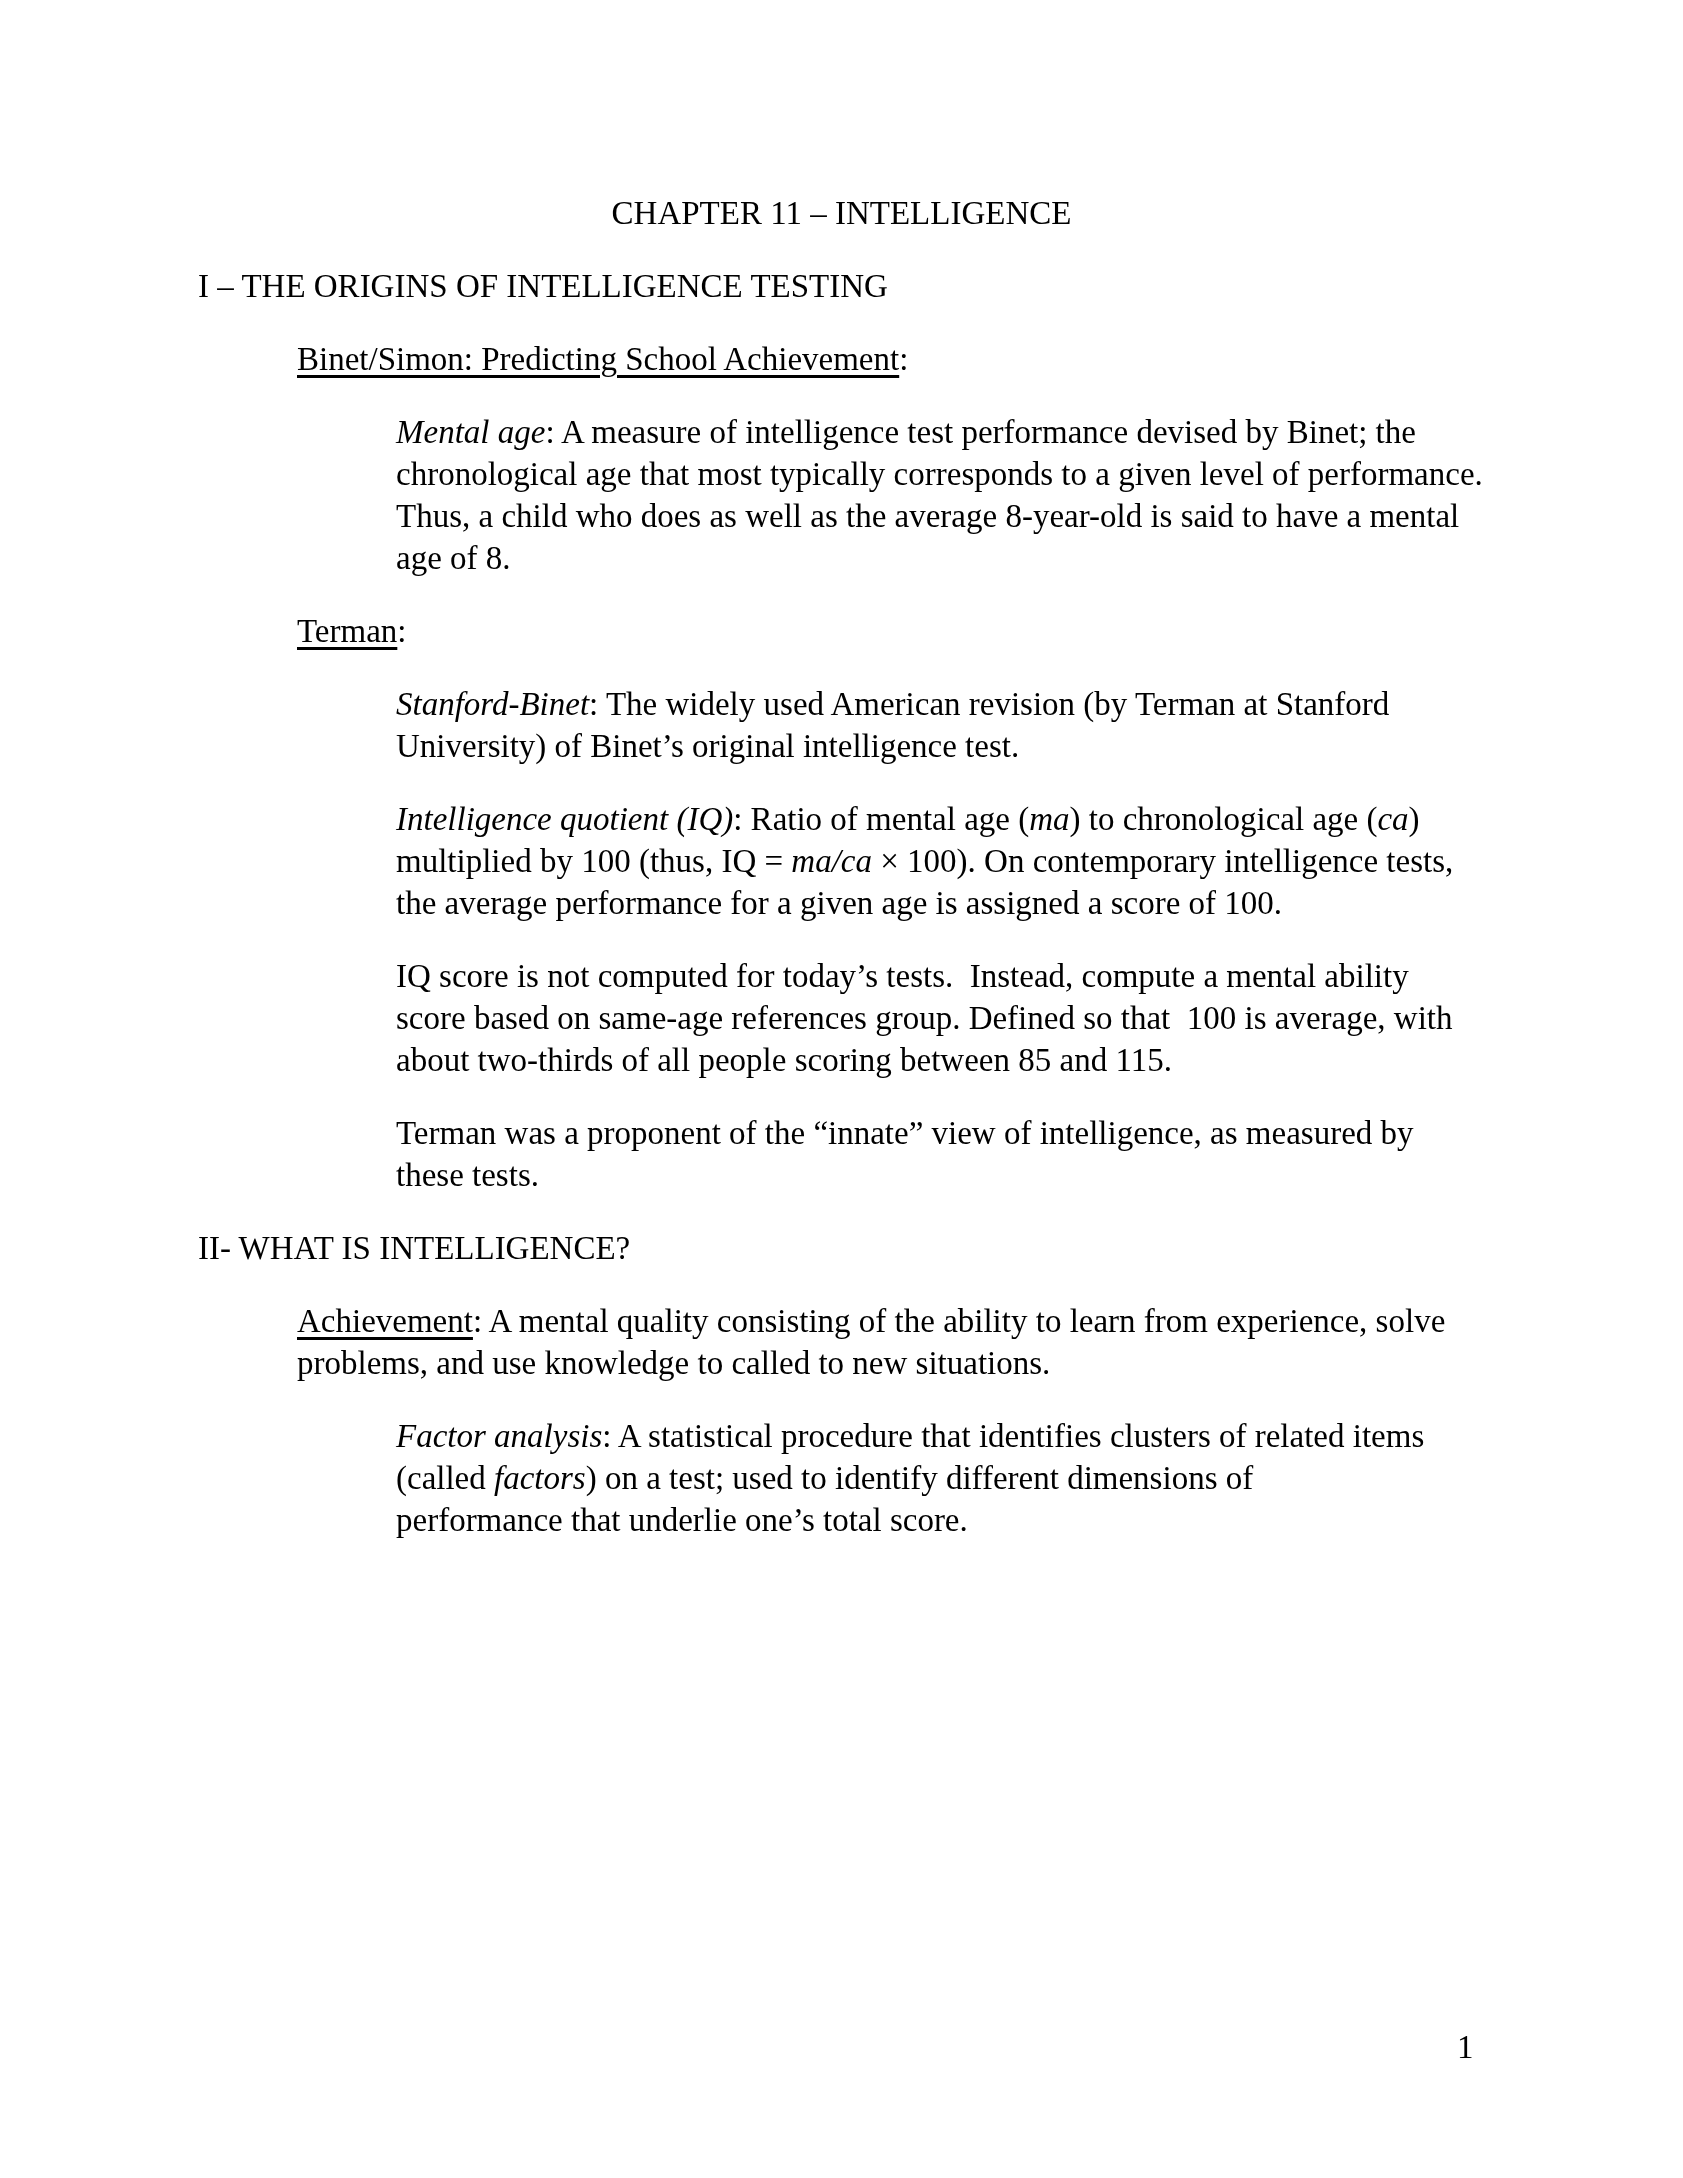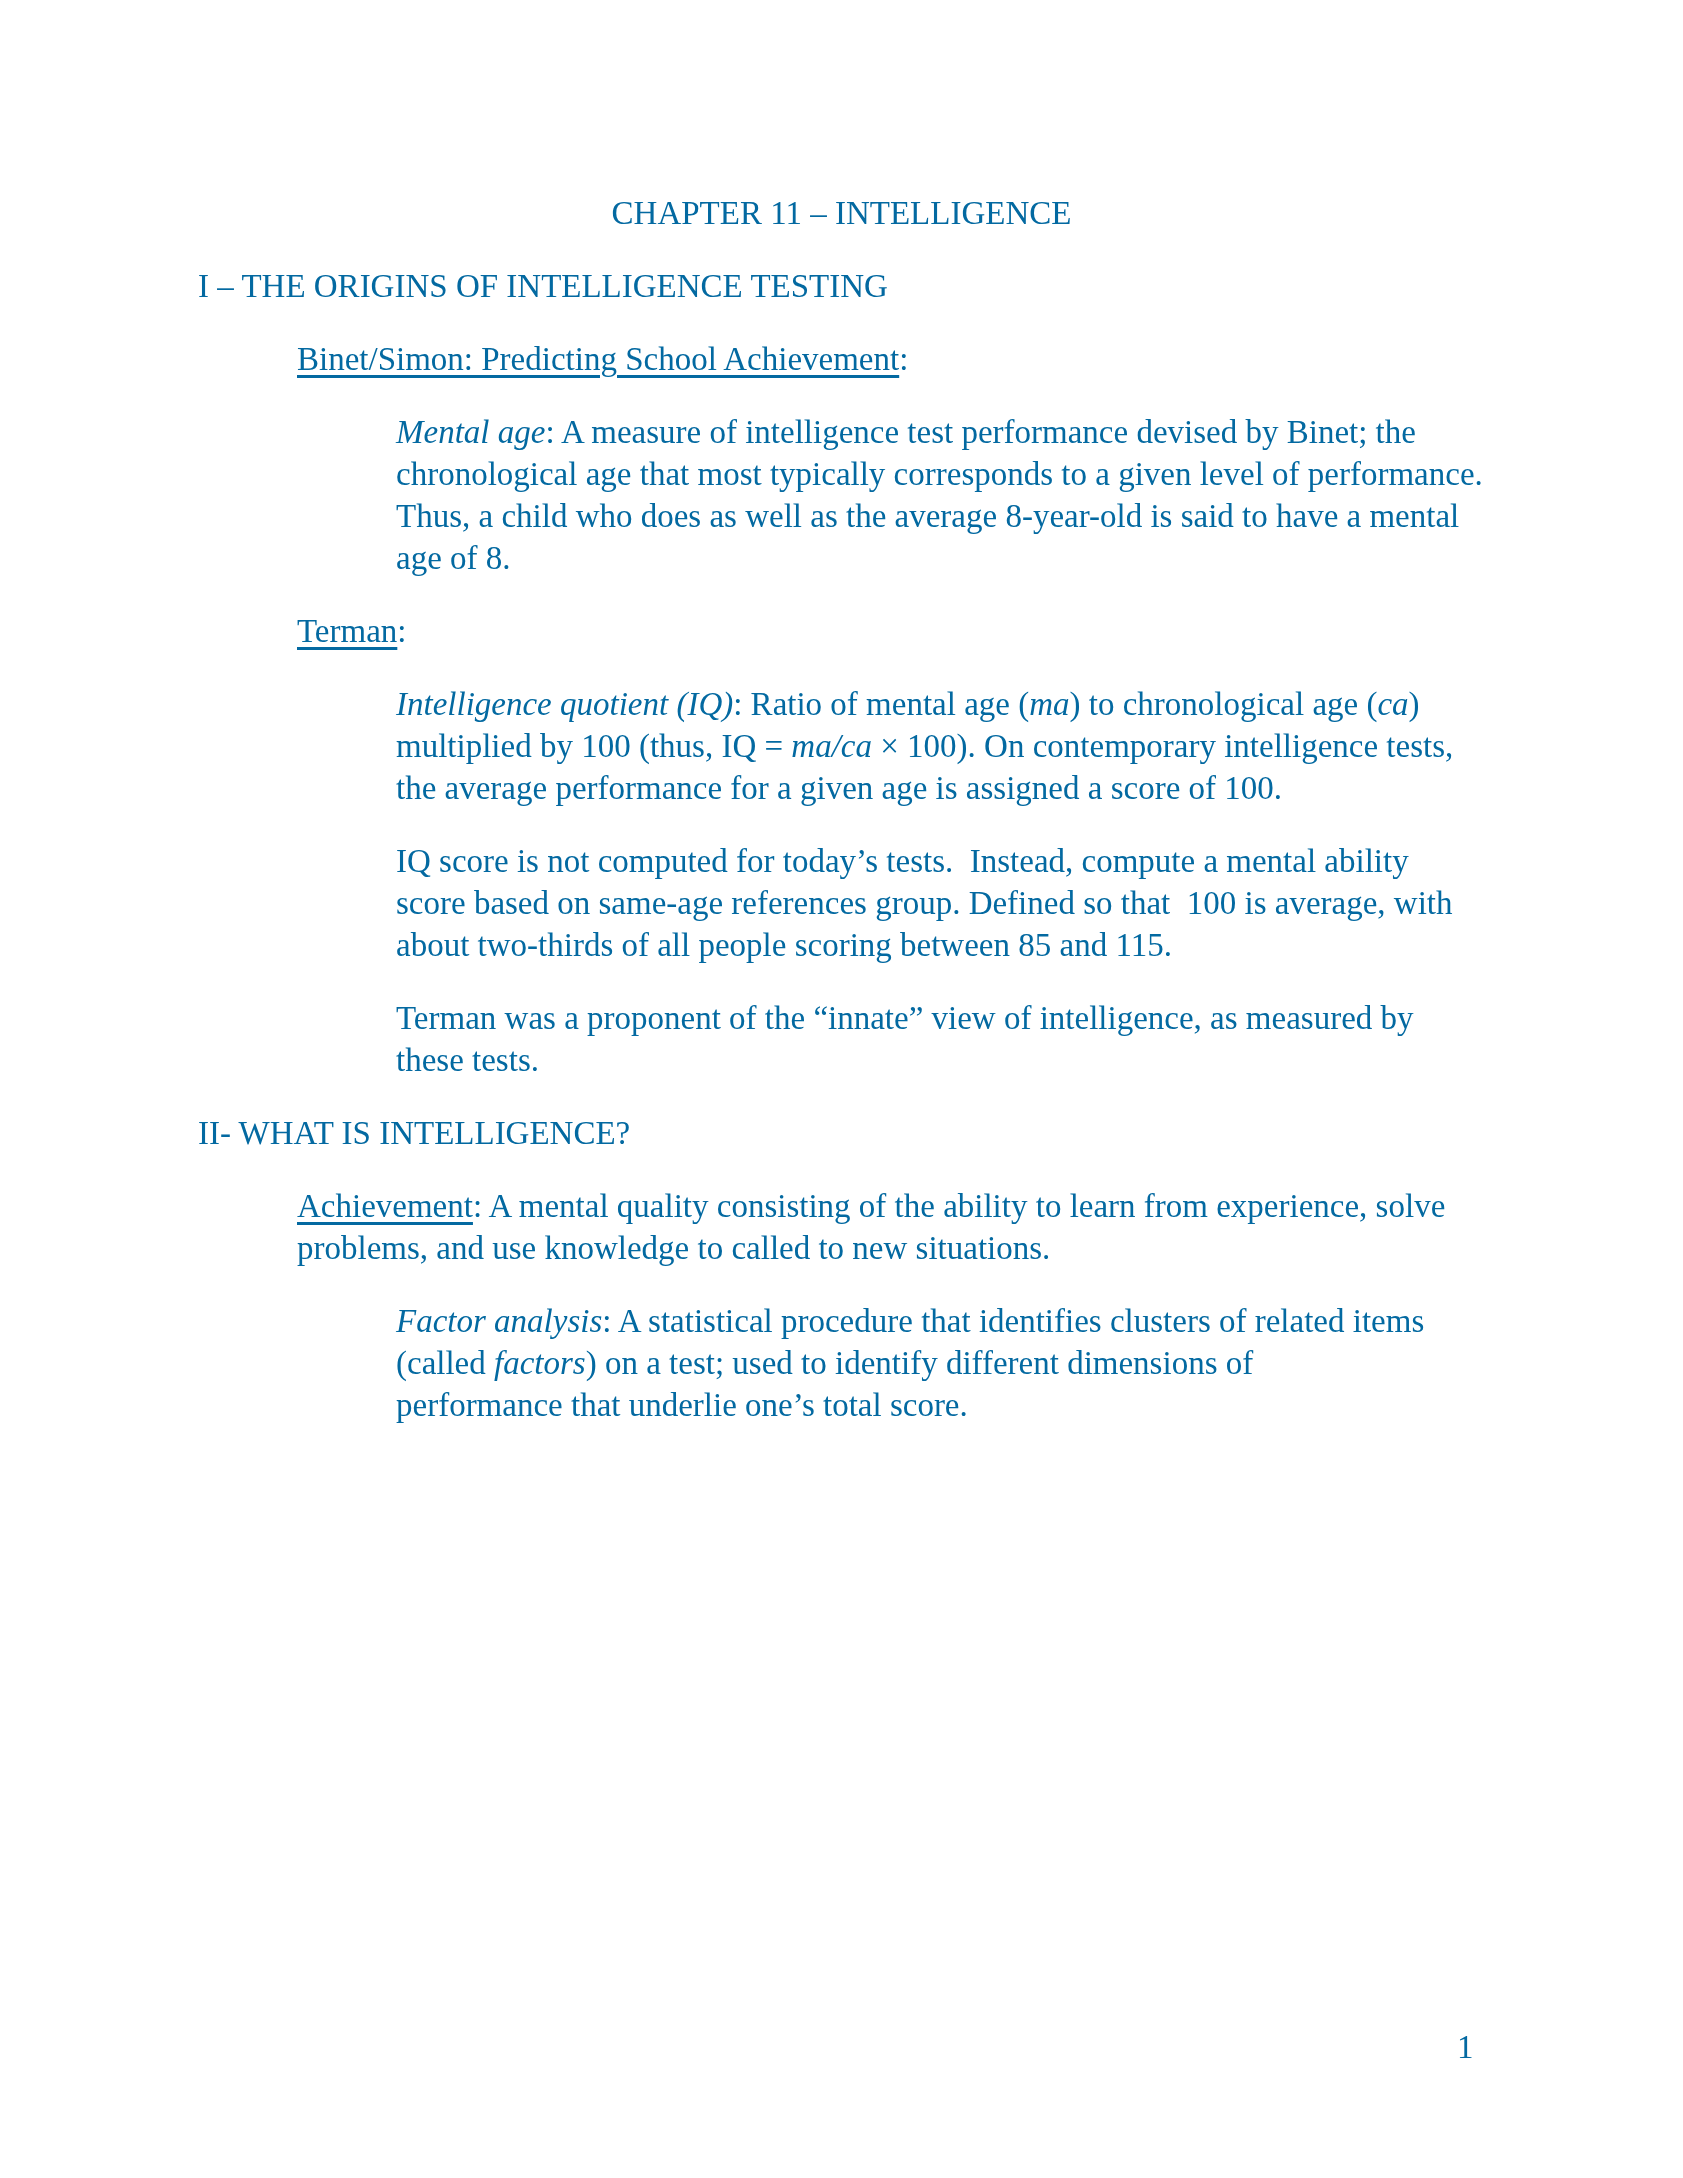--- a/index.html
+++ b/index.html
@@ -3,21 +3,21 @@
 <meta charset="utf-8">
 <style>
   html, body { margin: 0; padding: 0; background: #e8e8e8; }
   .page {
     position: relative;
     width: 1683px;
     height: 2178px;
     background: #ffffff;
     font-family: "Liberation Serif", serif;
     font-size: 33px;
-    color: #0369a1;
+    color: #000000;
     overflow: hidden;
   }
   .content { padding-top: 192px; }
   .para {
     line-height: 42px;
     margin: 0 0 31px 0;
     white-space: pre-wrap;
   }
   .title-line {
     text-align: center;
@@ -53,20 +53,22 @@
     <div class="para ind1"><span class="un">Binet/Simon: Predicting School Achievement</span><span>:</span></div>
 
 
     <div class="para ind2"><span class="it">Mental age</span><span>: A measure of intelligence test performance devised by Binet; the
 chronological age that most typically corresponds to a given level of performance.
 Thus, a child who does as well as the average 8-year-old is said to have a mental
 age of 8.</span></div>
 
     <div class="para ind1"><span class="un">Terman</span><span>:</span></div>
 
+    <div class="para ind2"><span class="it">Stanford-Binet</span><span>: The widely used American revision (by Terman at Stanford
+University) of Binet’s original intelligence test.</span></div>
 
     <div class="para ind2"><span class="it">Intelligence quotient (IQ)</span><span>: Ratio of mental age (</span><span class="it">ma</span><span>) to chronological age (</span><span class="it">ca</span><span>)
 multiplied by 100 (thus, IQ = </span><span class="it">ma/ca</span><span> × 100). On contemporary intelligence tests,
 the average performance for a given age is assigned a score of 100.</span></div>
 
     <div class="para ind2"><span>IQ score is not computed for today’s tests.  Instead, compute a mental ability
 score based on same-age references group. Defined so that  100 is average, with
 about two-thirds of all people scoring between 85 and 115.</span></div>
 
     <div class="para ind2"><span>Terman was a proponent of the “innate” view of intelligence, as measured by

